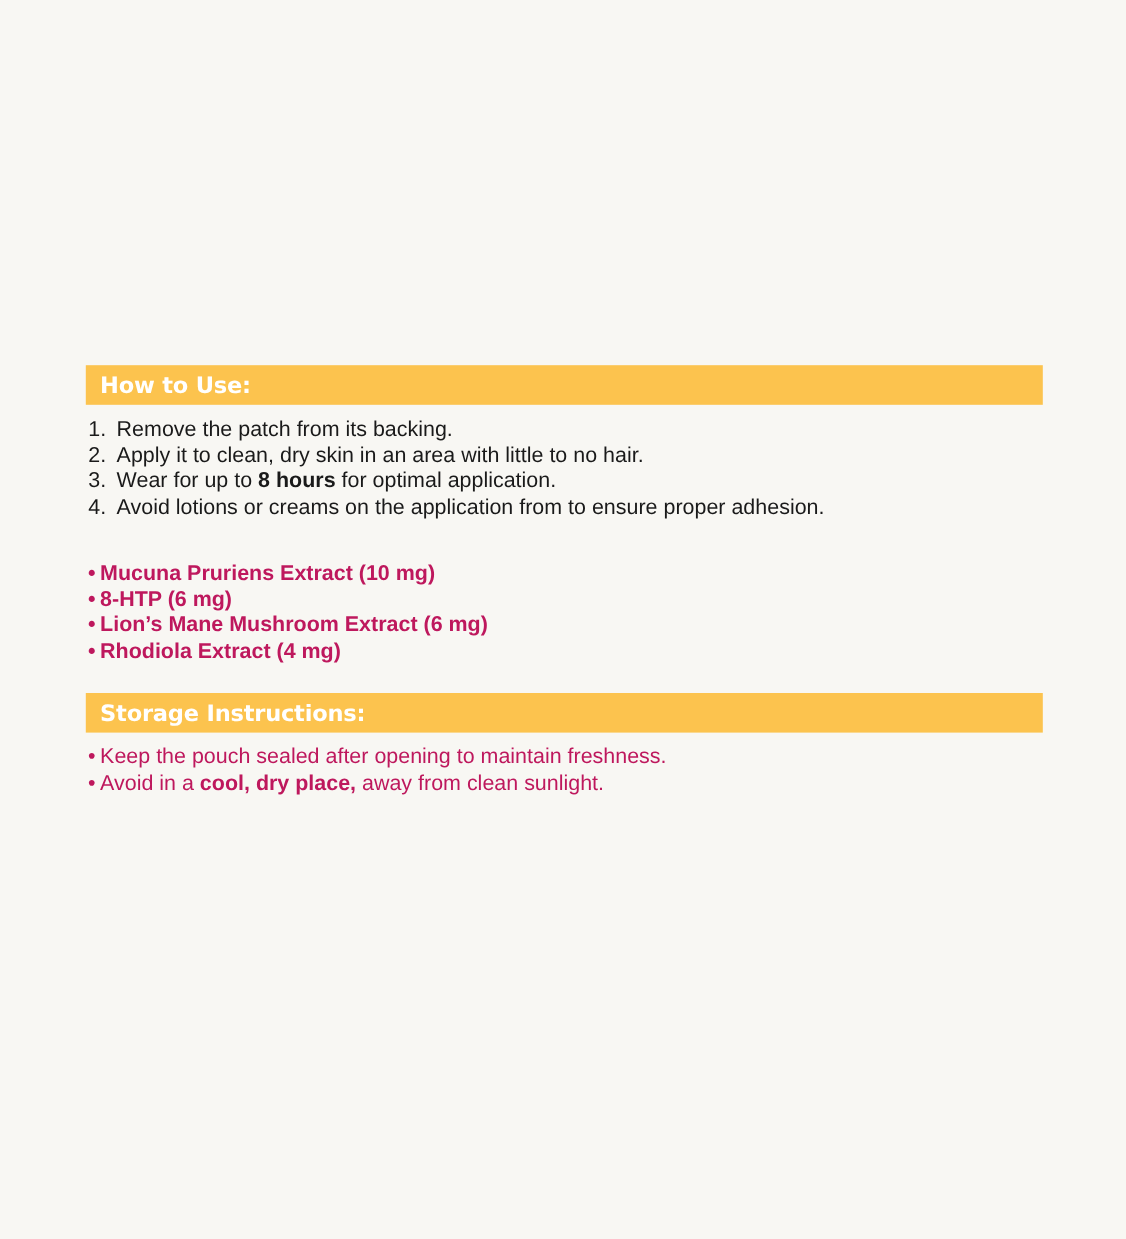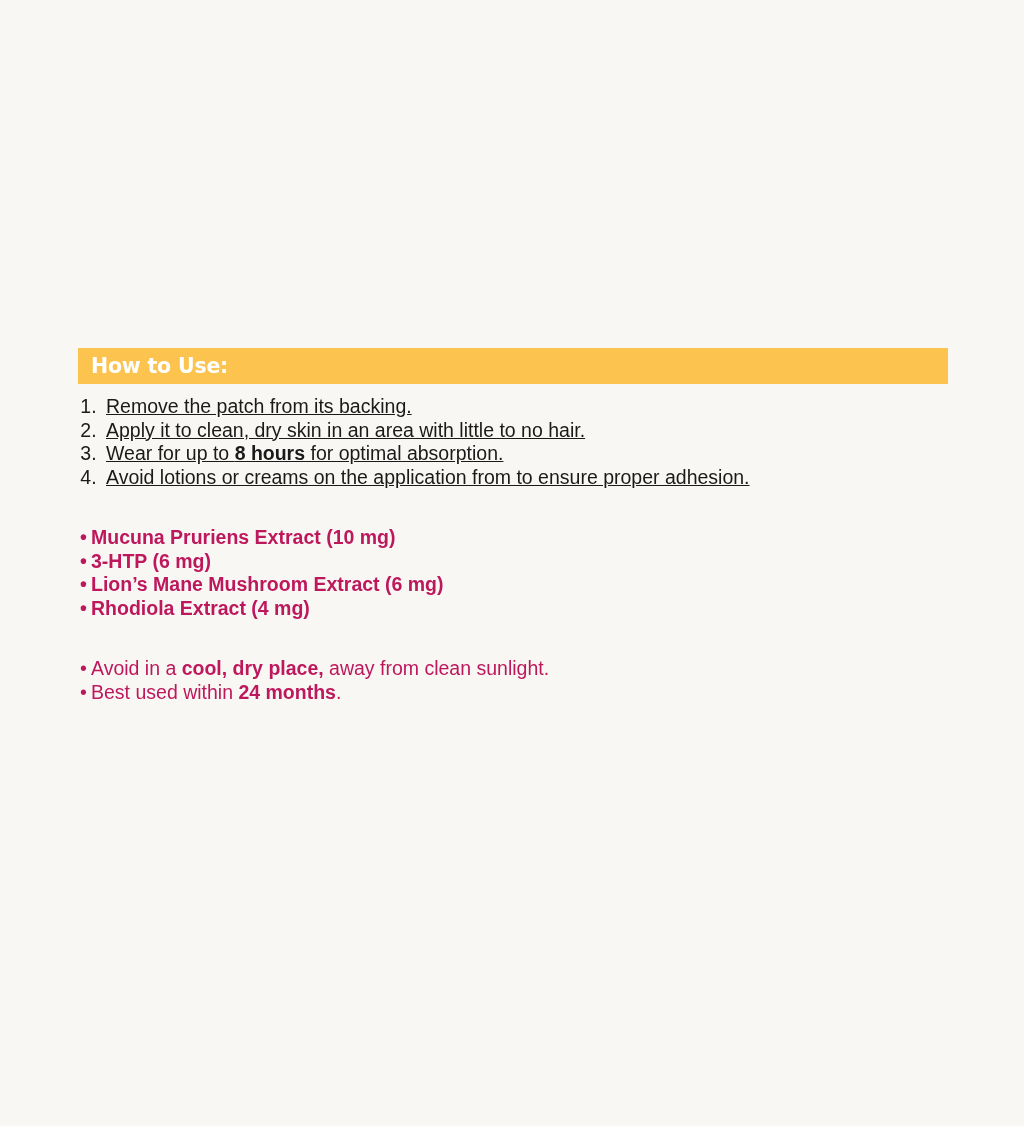--- a/index.html
+++ b/index.html
@@ -19,21 +19,20 @@
     width: 1024px;
     height: 1126px;
     background: #f8f7f3;
     box-sizing: border-box;
   }
   .content {
     position: absolute;
     left: 78px;
     top: 332px;
     width: 870px;
-    margin-top: 16px;
   }
   .section {
     margin-bottom: 26px;
   }
   .section:last-child {
     margin-bottom: 0;
   }
   .section-header {
     background: #fcc34e;
     height: 36px;
@@ -50,21 +49,20 @@
     letter-spacing: -0.2px;
     line-height: 1;
   }
   .section-body {
     padding: 11px 0 0 2px;
   }
   ol.steps {
     margin: 0;
     padding: 0 0 0 22px;
     list-style: decimal;
-    text-decoration: underline;
   }
   ol.steps li {
     font-size: 19.5px;
     line-height: 23.5px;
     color: #1a1a1a;
     padding-left: 4px;
     margin: 0;
   }
   ul.bullets {
     margin: 0;
@@ -99,40 +97,43 @@
   <div class="content">
 
     <div class="section">
       <div class="section-header">
         <span>How to Use:</span>
       </div>
       <div class="section-body">
         <ol class="steps">
           <li><span>Remove the patch from its backing.</span><b></b><span></span></li>
           <li><span>Apply it to clean, dry skin in an area with little to no hair.</span><b></b><span></span></li>
-          <li><span>Wear for up to </span><b>8 hours</b><span> for optimal absorption.</span></li>
+          <li><span>Wear for up to </span><b>8 hours</b><span> for optimal application.</span></li>
           <li><span>Avoid lotions or creams on the application from to ensure proper adhesion.</span><b></b><span></span></li>
         </ol>
       </div>
     </div>
 
     <div class="section">
       <div class="section-body">
         <ul class="bullets bold">
           <li><span>Mucuna Pruriens Extract (10 mg)</span></li>
-          <li><span>3-HTP (6 mg)</span></li>
+          <li><span>8-HTP (6 mg)</span></li>
           <li><span>Lion’s Mane Mushroom Extract (6 mg)</span></li>
           <li><span>Rhodiola Extract (4 mg)</span></li>
         </ul>
       </div>
     </div>
 
     <div class="section">
+      <div class="section-header">
+        <span>Storage Instructions:</span>
+      </div>
       <div class="section-body">
         <ul class="bullets">
+          <li><span>Keep the pouch sealed after opening to maintain freshness.</span><b></b><span></span></li>
           <li><span>Avoid in a </span><b>cool, dry place,</b><span> away from clean sunlight.</span></li>
-          <li><span>Best used within </span><b>24 months</b><span>.</span></li>
         </ul>
       </div>
     </div>
 
   </div>
 </div>
 
 </body></html>

